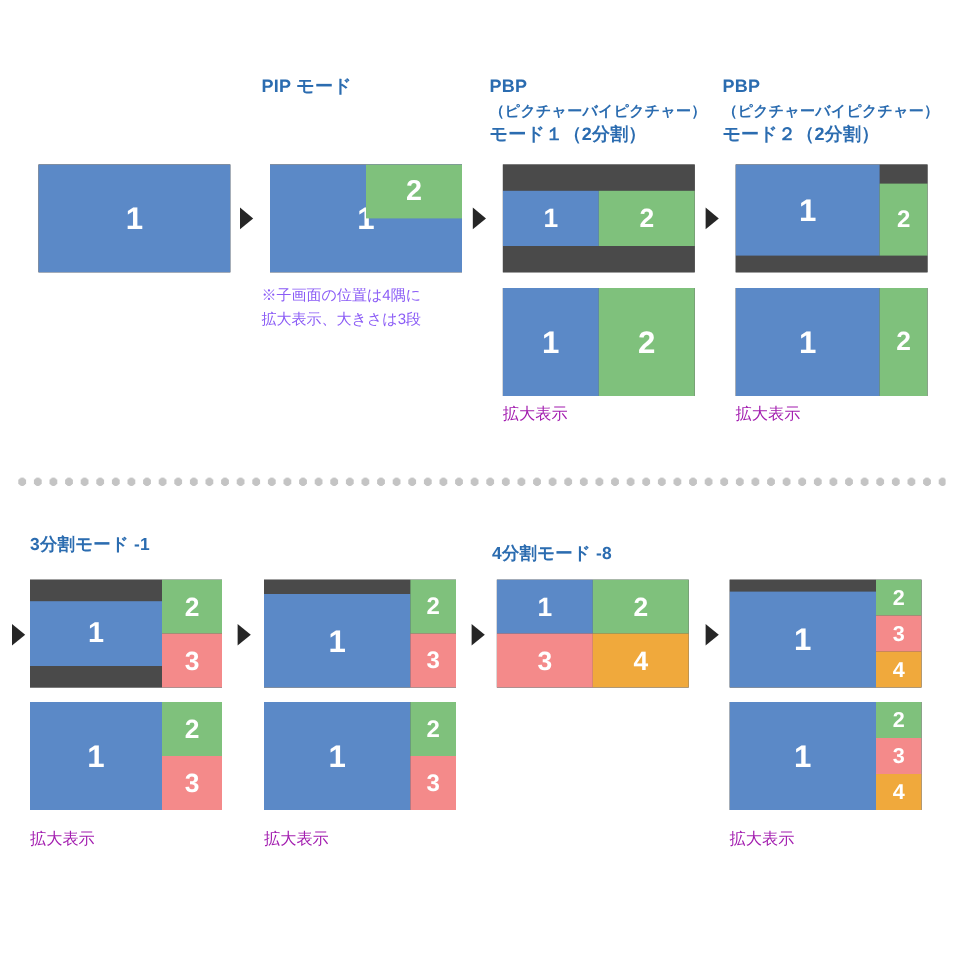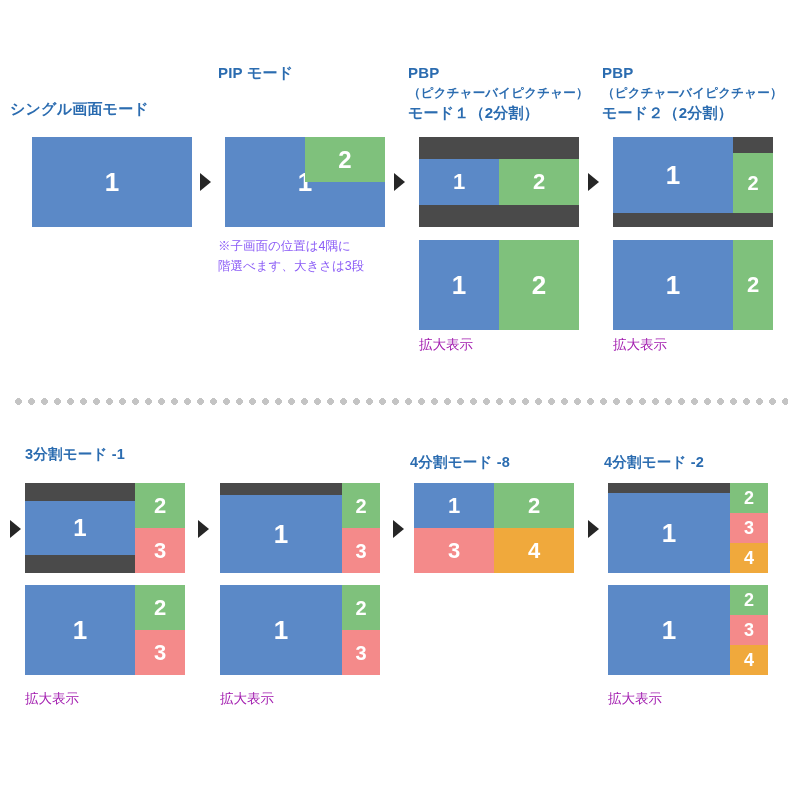--- a/index.html
+++ b/index.html
@@ -100,23 +100,20 @@
     background-image: radial-gradient(circle, #c4c4c4 45%, rgba(255,255,255,0) 46%);
     background-size: 13px 7px;
     background-repeat: repeat-x;
   }
 </style>
 </head>
 <body>
 
 <div class="stage">
 
-  <div class="title" style="left:10px; top:98px; width:190px;">
-    <span>シングル画面モード</span>
-  </div>
   <div class="panel" style="left:32px; top:137px; width:160px; height:90px;">
     <div class="pane c1" style="left:0; top:0; width:160px; height:90px; font-size:26px;">
       <span>1</span>
     </div>
   </div>
 
   <div class="arrow" style="left:200px; top:173px;"></div>
 
   <div class="title" style="left:218px; top:62px; width:175px;">
     <span>PIP</span>
@@ -125,21 +122,21 @@
   <div class="panel" style="left:225px; top:137px; width:160px; height:90px;">
     <div class="pane c1" style="left:0; top:0; width:160px; height:90px; font-size:26px;">
       <span>1</span>
     </div>
     <div class="pane c2" style="left:80px; top:0; width:80px; height:45px; font-size:24px;">
       <span>2</span>
     </div>
   </div>
   <div class="note" style="left:218px; top:236px; width:180px;">
     <div>※子画面の位置は4隅に</div>
-    <div>階選べます、大きさは3段</div>
+    <div>拡大表示、大きさは3段</div>
   </div>
 
   <div class="arrow" style="left:394px; top:173px;"></div>
 
   <div class="title" style="left:408px; top:62px; width:182px;">
     <span>PBP</span>
     <span class="sub">（ピクチャーバイピクチャー）</span>
     <span>モード１（2分割）</span>
   </div>
   <div class="panel" style="left:419px; top:137px; width:160px; height:90px;">
@@ -264,23 +261,20 @@
     <div class="pane c3" style="left:0; top:45px; width:80px; height:45px; font-size:22px;">
       <span>3</span>
     </div>
     <div class="pane c4" style="left:80px; top:45px; width:80px; height:45px; font-size:22px;">
       <span>4</span>
     </div>
   </div>
 
   <div class="arrow" style="left:588px; top:520px;"></div>
 
-  <div class="title small" style="left:604px; top:452px; width:168px;">
-    <span>4分割モード -2</span>
-  </div>
   <div class="panel" style="left:608px; top:483px; width:160px; height:90px;">
     <div class="pane cbg" style="left:0; top:0; width:122px; height:10px;"></div>
     <div class="pane c1" style="left:0; top:10px; width:122px; height:80px; font-size:26px;">
       <span>1</span>
     </div>
     <div class="pane c2" style="left:122px; top:0; width:38px; height:30px; font-size:18px;">
       <span>2</span>
     </div>
     <div class="pane c3" style="left:122px; top:30px; width:38px; height:30px; font-size:18px;">
       <span>3</span>

